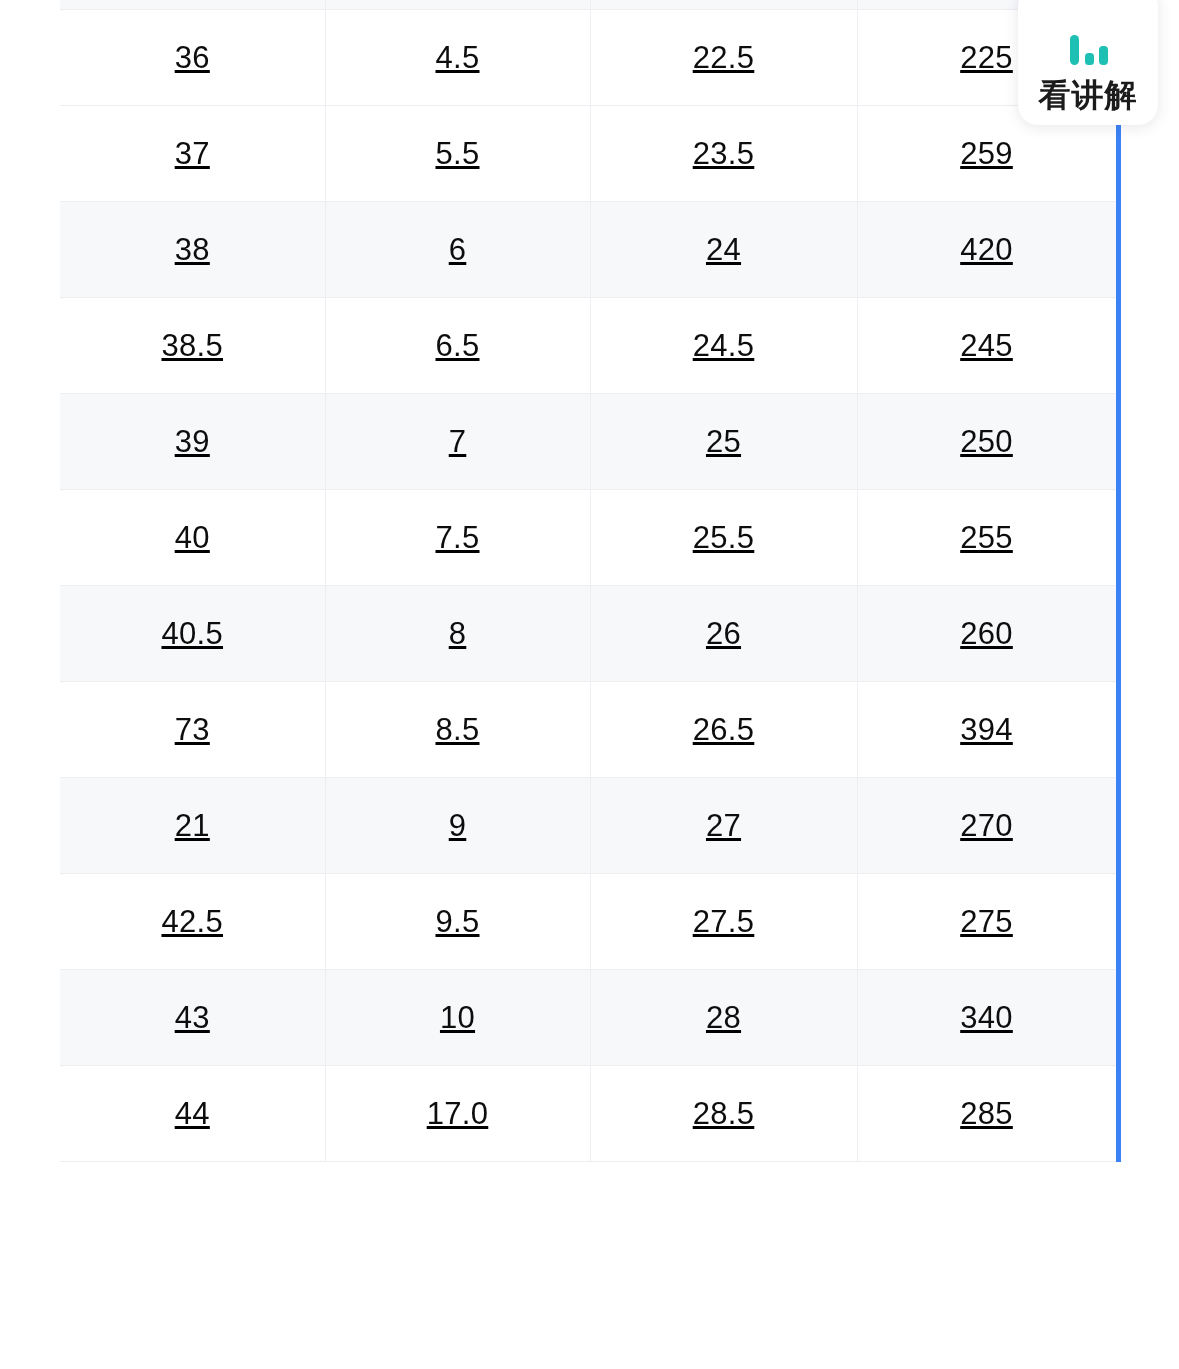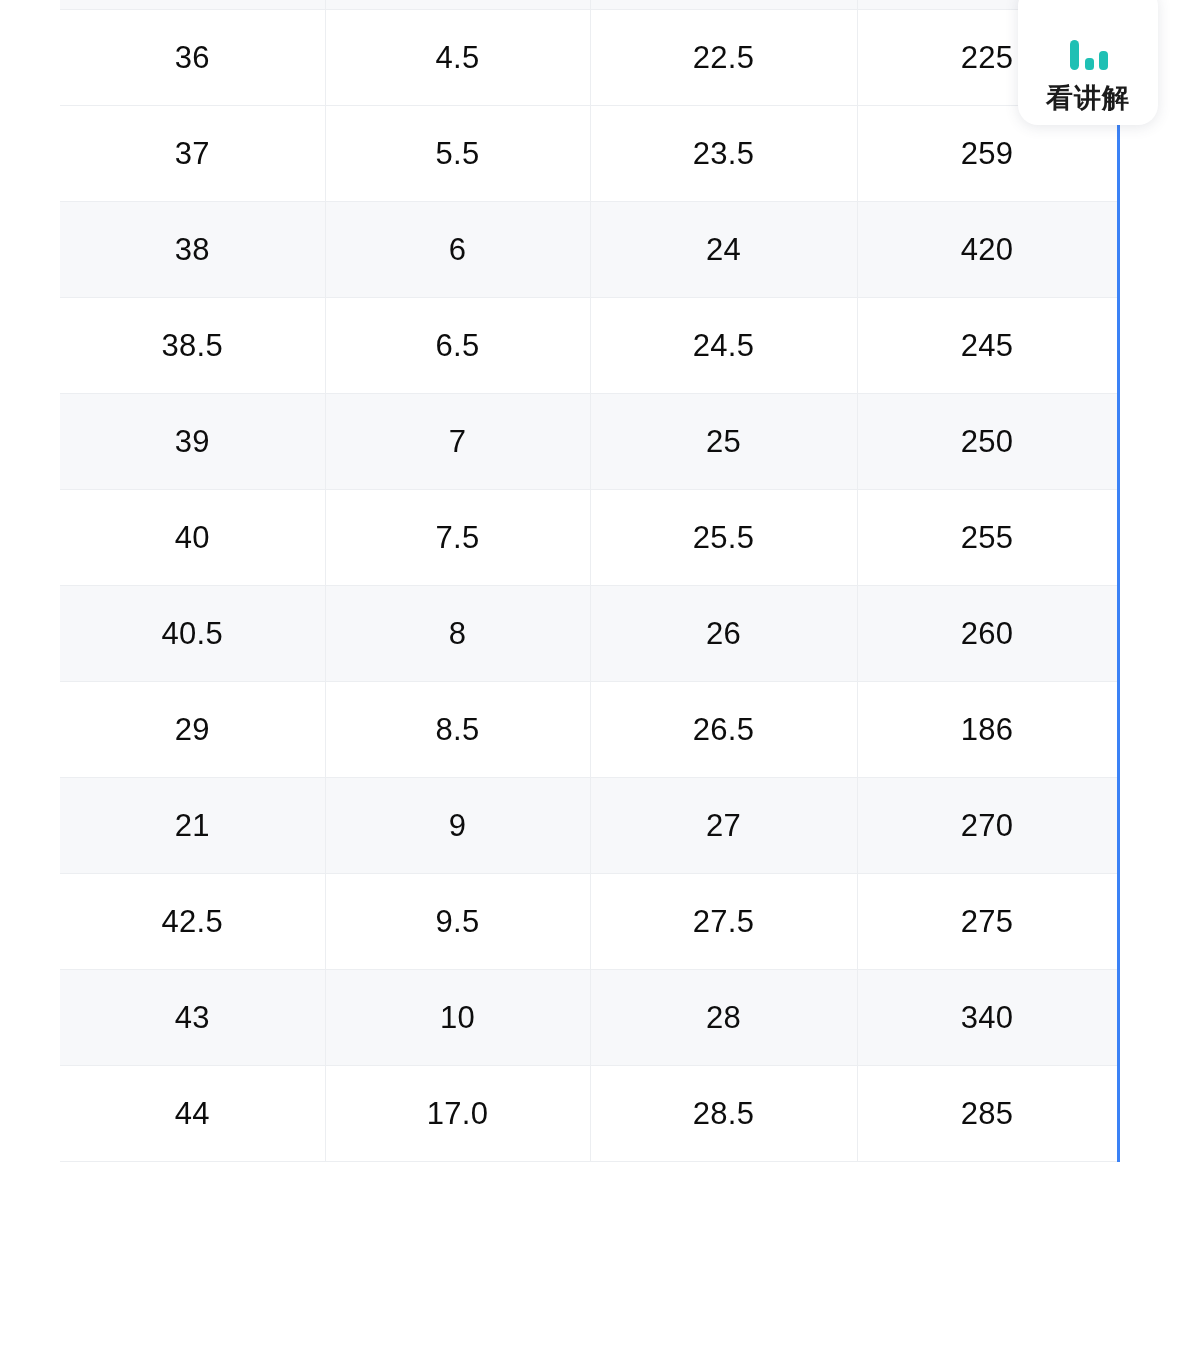--- a/index.html
+++ b/index.html
@@ -32,35 +32,36 @@
     border-collapse: collapse;
     table-layout: fixed;
   }
   #size-table col.c0 { width: 265px; }
   #size-table col.c1 { width: 265px; }
   #size-table col.c2 { width: 267px; }
   #size-table col.c3 { width: 261px; }
 
   #size-table tr {
     height: 96px;
+    text-decoration: underline;
   }
   #size-table td {
     height: 96px;
     box-sizing: border-box;
     text-align: center;
     vertical-align: middle;
     font-size: 31px;
     color: #0d0d0d;
     letter-spacing: 0.3px;
     border-right: 1px solid #eceef1;
     border-bottom: 1px solid #eceef1;
     background: #ffffff;
   }
   #size-table td:last-child {
-    border-right: 3px solid #3b82f6;
+    border-right: 5px solid #3b82f6;
   }
   #size-table tr.shaded td {
     background: #f7f8fa;
   }
   #size-table tr:first-child td {
     border-top: 1px solid #eceef1;
   }
 
   
   #watch-fab {
@@ -80,21 +81,21 @@
     box-sizing: border-box;
     z-index: 10;
   }
   #watch-fab .fab-icon {
     display: block;
     width: 56px;
     height: 40px;
     margin-bottom: 8px;
   }
   #watch-fab .fab-label {
-    font-size: 27px;
+    font-size: 32px;
     line-height: 1;
     color: #1b1b1b;
     font-weight: 700;
     letter-spacing: 1px;
     font-family: "DejaVu Sans", "Liberation Sans", sans-serif;
   }
 </style>
 </head>
 <body>
 
@@ -150,24 +151,24 @@
           <td>25.5</td>
           <td>255</td>
         </tr>
         <tr class="shaded">
           <td>40.5</td>
           <td>8</td>
           <td>26</td>
           <td>260</td>
         </tr>
         <tr>
-          <td>29</td>
+          <td>73</td>
           <td>8.5</td>
           <td>26.5</td>
-          <td>186</td>
+          <td>394</td>
         </tr>
         <tr class="shaded">
           <td>21</td>
           <td>9</td>
           <td>27</td>
           <td>270</td>
         </tr>
         <tr>
           <td>42.5</td>
           <td>9.5</td>

